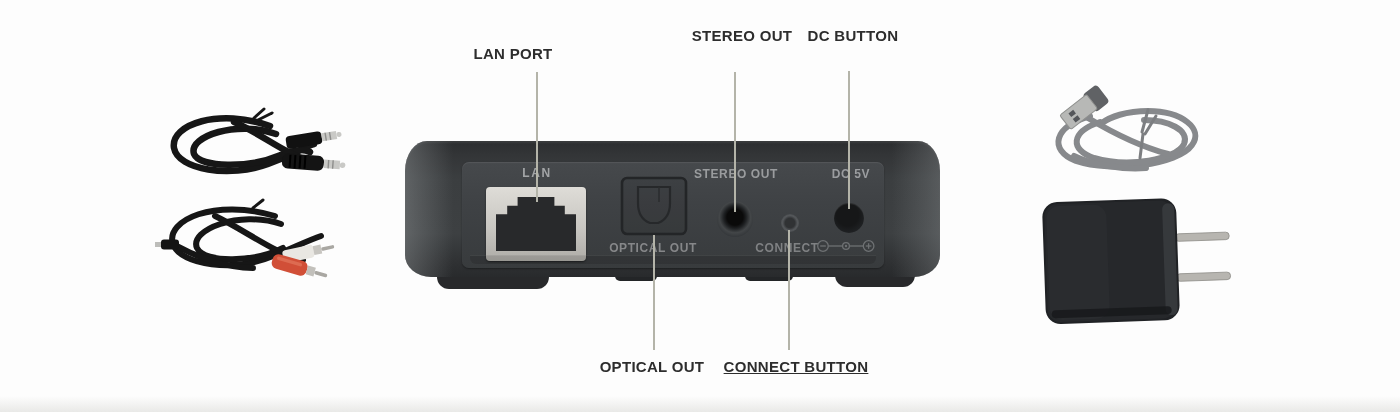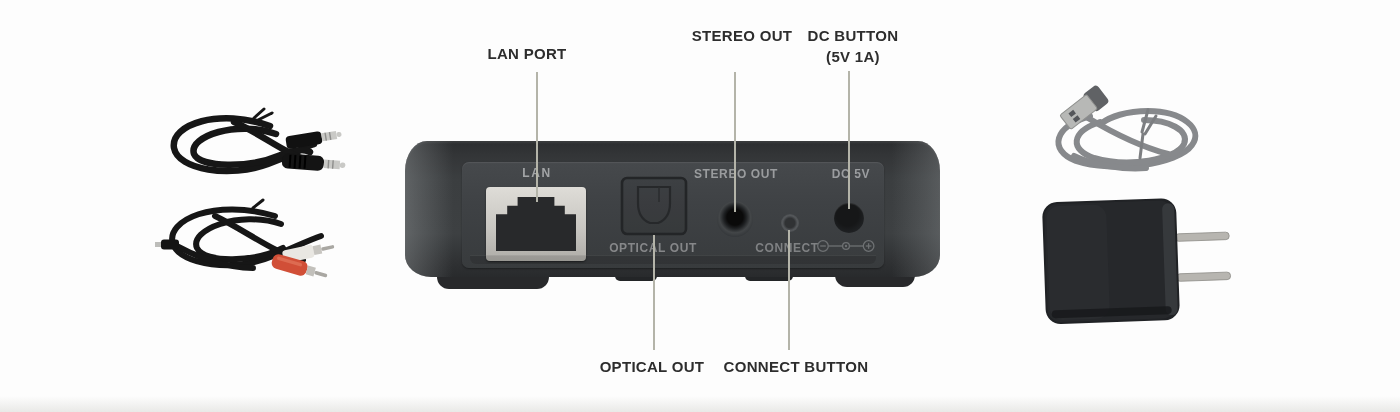--- a/index.html
+++ b/index.html
@@ -87,35 +87,34 @@
   
   .acc{position:absolute;z-index:1;}
 </style>
 </head>
 <body>
 
 <div class="stage">
 
   <div class="bottom-fade"></div>
 
-  <div class="callout" style="left:437px;top:43px;width:180px;">
+  <div class="callout" style="left:423px;top:43px;width:180px;">
     <span>LAN PORT</span>
   </div>
   <div class="callout" style="left:652px;top:25px;width:180px;">
     <div>STEREO OUT</div>
   </div>
   <div class="callout" style="left:763px;top:25px;width:180px;">
     <div>DC BUTTON</div>
-    <div>(5V 1A)</div>
   </div>
 
   <div class="callout" style="left:562px;top:356px;width:180px;">
     <span>OPTICAL OUT</span>
   </div>
-  <div class="callout" style="left:696px;top:356px;width:200px;">
+  <div class="callout" style="left:696px;top:356px;width:200px;text-decoration:underline;">
     <span>CONNECT BUTTON</span>
   </div>
 
   <div class="leader" style="left:536px;top:72px;height:130px;"></div>
   <div class="leader" style="left:734px;top:72px;height:140px;"></div>
   <div class="leader" style="left:848px;top:71px;height:138px;"></div>
   <div class="leader" style="left:653px;top:235px;height:115px;"></div>
   <div class="leader" style="left:788px;top:230px;height:120px;"></div>
 
   <div class="device">

